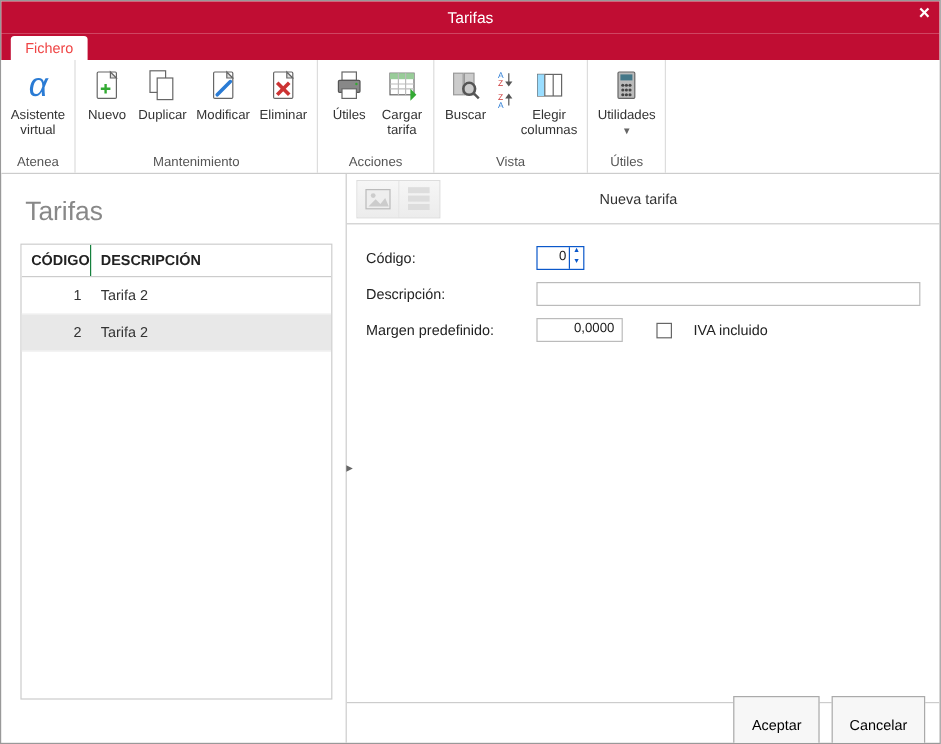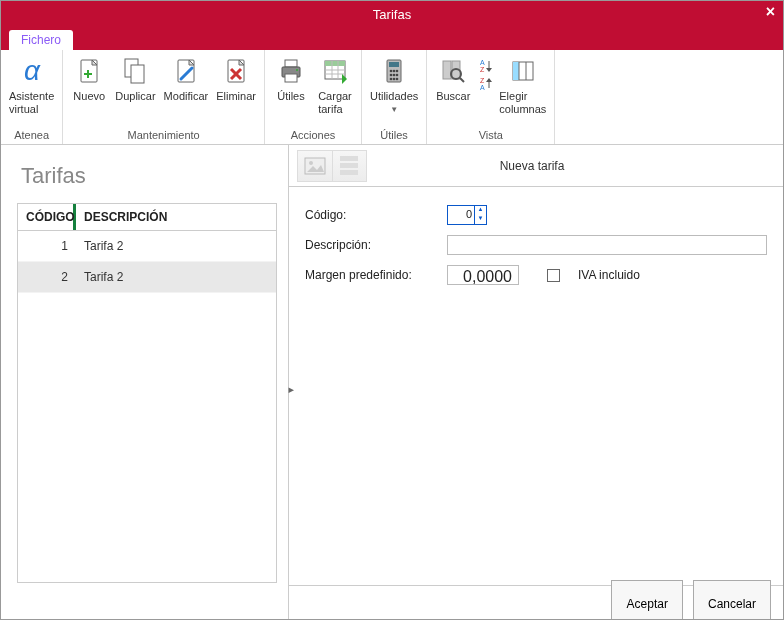--- a/index.html
+++ b/index.html
@@ -5,40 +5,40 @@
   * { box-sizing: border-box; font-family: "Segoe UI", Tahoma, sans-serif; }
   body { margin: 0; width: 784px; height: 620px; background: #fff; border: 1px solid #999; overflow: hidden; }
 
   
   .titlebar { background: #c00d33; height: 27px; display: flex; align-items: center; justify-content: center; position: relative; }
   .titlebar-text { color: #fff; font-size: 13px; }
   .titlebar-close { position: absolute; right: 8px; top: 2px; color: #fff; font-size: 16px; font-weight: bold; cursor: pointer; }
 
   
   .tabstrip { background: #c00d33; height: 22px; display: flex; align-items: flex-end; padding-left: 8px; }
-  .tab { background: #fff; border-top-left-radius: 3px; border-top-right-radius: 3px; padding: 3px 12px; font-size: 12px; color: #8b5cf6; }
+  .tab { background: #fff; border-top-left-radius: 3px; border-top-right-radius: 3px; padding: 3px 12px; font-size: 12px; color: #ef4444; }
 
   
   .ribbon { background: #fff; border-bottom: 1px solid #ccc; height: 95px; display: flex; }
   .ribbon-group { border-right: 1px solid #ddd; display: flex; flex-direction: column; padding: 2px 4px 0 4px; }
   .ribbon-group-items { display: flex; align-items: flex-start; flex: 1; }
   .ribbon-group-label { font-size: 11px; color: #555; text-align: center; padding: 2px 0 3px; }
   .ribbon-btn { display: flex; flex-direction: column; align-items: center; justify-content: flex-start; padding: 2px 4px; cursor: pointer; min-width: 44px; }
   .ribbon-btn .icon { width: 34px; height: 34px; display: flex; align-items: center; justify-content: center; margin-bottom: 2px; }
-  .ribbon-btn-label { font-size: 11px; color: #333; line-height: 1.15; white-space: pre-line; }
+  .ribbon-btn-label { font-size: 11px; color: #333; text-align: center; line-height: 1.15; white-space: pre-line; }
   .ribbon-dropdown-arrow { font-size: 8px; color: #666; margin-top: 2px; }
 
   
   .content { display: flex; height: 476px; }
   .left-pane { width: 288px; border-right: 1px solid #ccc; padding: 12px 0 0 16px; position: relative; }
   .page-title { font-size: 22px; color: #888; font-weight: normal; margin: 6px 0 14px 4px; }
   .grid { border: 1px solid #ccc; width: 260px; height: 380px; overflow: hidden; }
   .grid-header { display: flex; border-bottom: 1px solid #ccc; background: #fff; }
   .grid-header-cell { font-size: 12px; font-weight: bold; padding: 6px 8px; color: #222; }
-  .grid-header-cell.codigo { width: 58px; text-align: right; border-right: 3px solid #15803d; }
+  .grid-header-cell.codigo { width: 58px; text-align: right; border-right: 1px solid #15803d; }
   .grid-header-cell.desc { flex: 1; }
   .grid-row { display: flex; font-size: 12px; border-bottom: 1px solid #f3f3f3; cursor: pointer; }
   .grid-row.selected { background: #e8e8e8; }
   .grid-cell { padding: 8px 8px; color: #333; }
   .grid-cell.codigo { width: 58px; text-align: right; }
   .grid-cell.desc { flex: 1; }
 
   .splitter-handle { position: absolute; right: -6px; top: 50%; font-size: 11px; color: #666; }
 
   
@@ -51,21 +51,21 @@
   .form-header-icons .box2 { width: 18px; height: 5px; background: #ddd; }
   .form-header-title { position: absolute; left: 0; right: 8px; text-align: center; font-size: 12px; color: #333; }
   .form-body { padding: 18px 16px; font-size: 12px; color: #222; }
   .form-row { display: flex; align-items: center; margin-bottom: 10px; gap: 12px; }
   .form-label { width: 130px; }
   .num-input { width: 40px; height: 20px; border: 1px solid #0a58ca; background: #fff; position: relative; }
   .num-input .spin { position: absolute; right: 0; top: 0; width: 12px; height: 100%; border-left: 1px solid #0a58ca; display: flex; flex-direction: column; }
   .num-input .spin div { flex: 1; font-size: 6px; line-height: 1; text-align: center; color: #0a58ca; }
   .num-input .val { font-size: 11px; padding: 2px 14px 2px 4px; text-align: right; }
   .text-input { height: 20px; border: 1px solid #bbb; width: 320px; padding: 0 4px; font-size: 12px; }
-  .num-flat { width: 72px; height: 20px; border: 1px solid #bbb; text-align: right; padding: 2px 6px; font-size: 16px; }
+  .num-flat { width: 72px; height: 20px; border: 1px solid #bbb; text-align: right; padding: 2px 6px; font-size: 11px; }
   .checkbox { width: 13px; height: 13px; border: 1px solid #666; margin: 0 6px 0 16px; display: inline-block; }
 
   .footer { height: 36px; border-top: 1px solid #ccc; display: flex; justify-content: flex-end; align-items: center; padding-right: 12px; gap: 10px; }
   .btn { min-width: 72px; padding: 16px 14px; font-size: 12px; border: 1px solid #aaa; background: #f7f7f7; text-align: right; cursor: pointer; }
 </style>
 </head>
 <body>
 
 <div class="titlebar">
   <span class="titlebar-text">Tarifas</span>
@@ -164,20 +164,67 @@
               <line x1="5" y1="14" x2="25" y2="14" stroke="#bbb"></line>
               <line x1="5" y1="18" x2="25" y2="18" stroke="#bbb"></line>
               <polygon points="22,18 27,23 22,28" fill="#3a3"></polygon>
             </svg>
         </span>
         <span class="ribbon-btn-label">Cargar
 tarifa</span>
       </div>
     </div>
     <div class="ribbon-group-label">Acciones</div>
+  </div>
+
+  <div class="ribbon-group">
+    <div class="ribbon-group-items">
+      <div class="ribbon-btn">
+        <span class="icon">
+          <svg width="30" height="30" viewBox="0 0 30 30">
+              <rect x="5" y="5" width="8" height="18" fill="#ccc" stroke="#999"></rect>
+              <rect x="14" y="5" width="8" height="18" fill="#ccc" stroke="#999"></rect>
+              <circle cx="18" cy="18" r="5" fill="none" stroke="#555" stroke-width="2"></circle>
+              <line x1="22" y1="22" x2="26" y2="26" stroke="#555" stroke-width="2"></line>
+            </svg>
+        </span>
+        <span class="ribbon-btn-label">Buscar</span>
+      </div>
+      <div class="ribbon-btn" style="min-width:20px;padding:6px 2px;">
+        <span class="icon" style="width:16px;height:16px;">
+          <svg width="16" height="16" viewBox="0 0 16 16">
+              <text x="3" y="7" font-size="7" fill="#2a7bd4">A</text>
+              <text x="3" y="14" font-size="7" fill="#c33">Z</text>
+              <line x1="12" y1="3" x2="12" y2="12" stroke="#555"></line>
+              <polygon points="12,14 9,10 15,10" fill="#555"></polygon>
+            </svg>
+        </span>
+        <span class="icon" style="width:16px;height:16px;">
+          <svg width="16" height="16" viewBox="0 0 16 16">
+              <text x="3" y="7" font-size="7" fill="#c33">Z</text>
+              <text x="3" y="14" font-size="7" fill="#2a7bd4">A</text>
+              <line x1="12" y1="3" x2="12" y2="12" stroke="#555"></line>
+              <polygon points="12,2 9,6 15,6" fill="#555"></polygon>
+            </svg>
+        </span>
+      </div>
+      <div class="ribbon-btn">
+        <span class="icon">
+          <svg width="30" height="30" viewBox="0 0 30 30">
+              <rect x="5" y="6" width="20" height="18" fill="#fff" stroke="#666"></rect>
+              <rect x="5" y="6" width="6" height="18" fill="#9df"></rect>
+              <line x1="11" y1="6" x2="11" y2="24" stroke="#666"></line>
+              <line x1="18" y1="6" x2="18" y2="24" stroke="#666"></line>
+            </svg>
+        </span>
+        <span class="ribbon-btn-label">Elegir
+columnas</span>
+      </div>
+    </div>
+    <div class="ribbon-group-label">Vista</div>
   </div>
 
   <div class="ribbon-group">
     <div class="ribbon-group-items">
       <div class="ribbon-btn">
         <span class="icon">
           <svg width="30" height="30" viewBox="0 0 30 30">
               <rect x="8" y="4" width="14" height="22" rx="1" fill="#bbb" stroke="#666"></rect>
               <rect x="10" y="6" width="10" height="5" fill="#478"></rect>
               <circle cx="12" cy="15" r="1.3" fill="#444"></circle>
@@ -191,67 +238,20 @@
               <circle cx="18" cy="23" r="1.3" fill="#444"></circle>
             </svg>
         </span>
         <span class="ribbon-btn-label">Utilidades</span>
         <span class="ribbon-dropdown-arrow">▼</span>
       </div>
     </div>
     <div class="ribbon-group-label">Útiles</div>
   </div>
 
-  <div class="ribbon-group">
-    <div class="ribbon-group-items">
-      <div class="ribbon-btn">
-        <span class="icon">
-          <svg width="30" height="30" viewBox="0 0 30 30">
-              <rect x="5" y="5" width="8" height="18" fill="#ccc" stroke="#999"></rect>
-              <rect x="14" y="5" width="8" height="18" fill="#ccc" stroke="#999"></rect>
-              <circle cx="18" cy="18" r="5" fill="none" stroke="#555" stroke-width="2"></circle>
-              <line x1="22" y1="22" x2="26" y2="26" stroke="#555" stroke-width="2"></line>
-            </svg>
-        </span>
-        <span class="ribbon-btn-label">Buscar</span>
-      </div>
-      <div class="ribbon-btn" style="min-width:20px;padding:6px 2px;">
-        <span class="icon" style="width:16px;height:16px;">
-          <svg width="16" height="16" viewBox="0 0 16 16">
-              <text x="3" y="7" font-size="7" fill="#2a7bd4">A</text>
-              <text x="3" y="14" font-size="7" fill="#c33">Z</text>
-              <line x1="12" y1="3" x2="12" y2="12" stroke="#555"></line>
-              <polygon points="12,14 9,10 15,10" fill="#555"></polygon>
-            </svg>
-        </span>
-        <span class="icon" style="width:16px;height:16px;">
-          <svg width="16" height="16" viewBox="0 0 16 16">
-              <text x="3" y="7" font-size="7" fill="#c33">Z</text>
-              <text x="3" y="14" font-size="7" fill="#2a7bd4">A</text>
-              <line x1="12" y1="3" x2="12" y2="12" stroke="#555"></line>
-              <polygon points="12,2 9,6 15,6" fill="#555"></polygon>
-            </svg>
-        </span>
-      </div>
-      <div class="ribbon-btn">
-        <span class="icon">
-          <svg width="30" height="30" viewBox="0 0 30 30">
-              <rect x="5" y="6" width="20" height="18" fill="#fff" stroke="#666"></rect>
-              <rect x="5" y="6" width="6" height="18" fill="#9df"></rect>
-              <line x1="11" y1="6" x2="11" y2="24" stroke="#666"></line>
-              <line x1="18" y1="6" x2="18" y2="24" stroke="#666"></line>
-            </svg>
-        </span>
-        <span class="ribbon-btn-label">Elegir
-columnas</span>
-      </div>
-    </div>
-    <div class="ribbon-group-label">Vista</div>
-  </div>
-
 </div>
 
 <div class="content">
 
   <div class="left-pane">
     <div class="page-title">Tarifas</div>
     <div class="grid">
       <div class="grid-header">
         <div class="grid-header-cell codigo">CÓDIGO</div>
         <div class="grid-header-cell desc">DESCRIPCIÓN</div>

